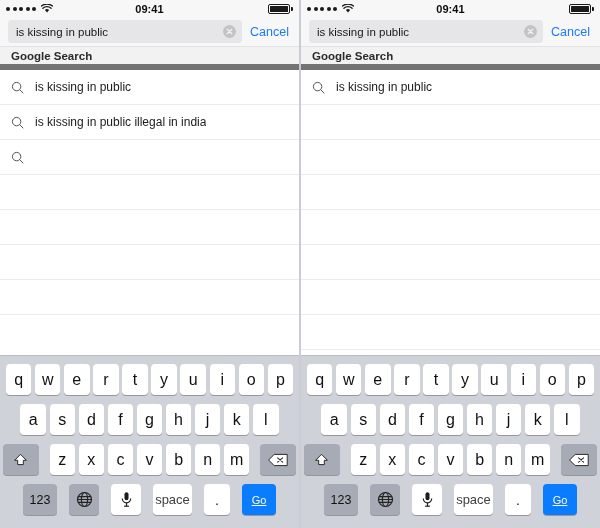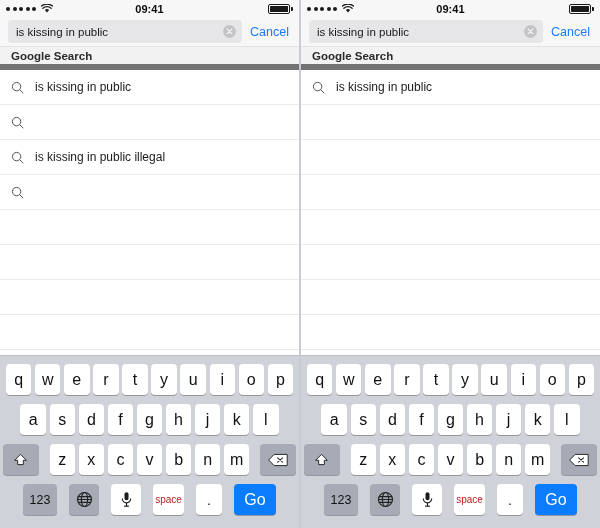--- a/index.html
+++ b/index.html
@@ -132,24 +132,24 @@
     background: #a7abb5;
     box-shadow: 0 1px 0 rgba(0,0,0,0.28);
   }
   .key.shift { width: 36px !important; margin-left: 3px !important; margin-right: 9px !important; }
   .key.del   { width: 36px !important; margin-left: 9px !important; margin-right: 3px !important; }
   .krow4 { gap: 8px; padding: 0 21px; }
   .krow4 .key { margin: 0 2px; }
   .key.num { width: 34px; font-size: 12.5px; }
   .key.globe { width: 30px; }
   .key.mic { width: 30px; background: #fff; }
-  .key.space { flex: 1 1 auto; font-size: 10px; color: #b91c1c; }
+  .key.space { flex: 1 1 auto; font-size: 13px; color: #404040; }
   .key.period { width: 26px; font-size: 14px; }
   .key.go {
-    width: 42px; background: #0a7cff; color: #fff; font-size: 16px;
+    width: 34px; background: #0a7cff; color: #fff; font-size: 11px; text-decoration: underline;
   }
   .key svg { display: block; }
 </style>
 </head>
 <body>
 
 <div class="stage">
 
   <div class="phone left">
 
@@ -201,29 +201,21 @@
           </span>
         <span class="sug-text">is kissing in public</span>
       </div>
       <div class="sug-row">
         <span class="mag">
             <svg width="13" height="13" viewBox="0 0 13 13">
               <circle cx="5.6" cy="5.6" r="4.2" fill="none" stroke="#555" stroke-width="1"></circle>
               <path d="M8.7 8.7 L12 12" stroke="#555" stroke-width="1" stroke-linecap="round"></path>
             </svg>
           </span>
-      </div>
-      <div class="sug-row">
-        <span class="mag">
-            <svg width="13" height="13" viewBox="0 0 13 13">
-              <circle cx="5.6" cy="5.6" r="4.2" fill="none" stroke="#555" stroke-width="1"></circle>
-              <path d="M8.7 8.7 L12 12" stroke="#555" stroke-width="1" stroke-linecap="round"></path>
-            </svg>
-          </span>
-        <span class="sug-text">is kissing in public illegal</span>
+        <span class="sug-text">is kissing in public illegal in india</span>
       </div>
       <div class="sug-row">
         <span class="mag">
             <svg width="13" height="13" viewBox="0 0 13 13">
               <circle cx="5.6" cy="5.6" r="4.2" fill="none" stroke="#555" stroke-width="1"></circle>
               <path d="M8.7 8.7 L12 12" stroke="#555" stroke-width="1" stroke-linecap="round"></path>
             </svg>
           </span>
       </div>
       <div class="sug-row empty"></div>

